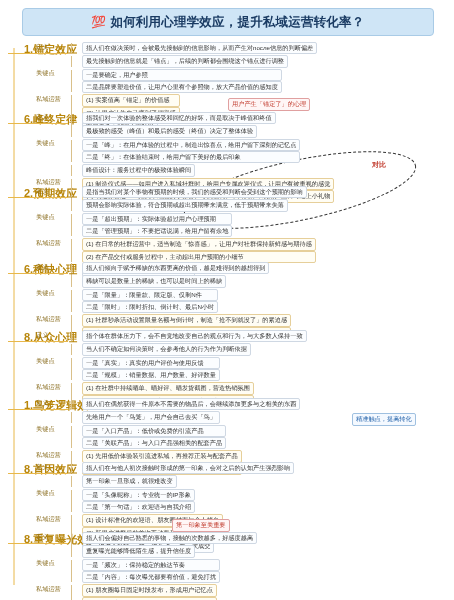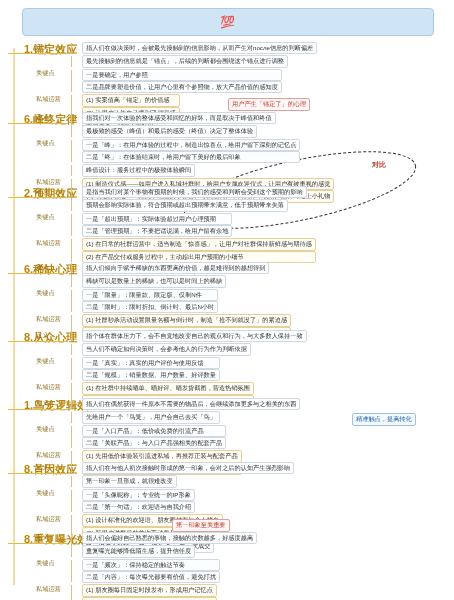--- a/index.html
+++ b/index.html
@@ -66,20 +66,21 @@
   }
   svg.overlay{position:absolute;left:0;top:0;width:454px;height:600px;pointer-events:none;}
 </style>
 </head>
 <body>
 
 <div id="root">
 
   <div class="title-bar">
     <span class="t-ico">💯</span>
+    <span class="t-txt">如何利用心理学效应，提升私域运营转化率？</span>
   </div>
 
   <svg class="overlay">
 
     <path d="M14 48 L14 585" stroke="#e8b84b" stroke-width="1" fill="none"></path>
 
     <ellipse cx="300" cy="190" rx="118" ry="30" transform="rotate(-12 300 190)" stroke="#333" stroke-width="1" stroke-dasharray="3,2" fill="none"></ellipse>
     <path d="M232 218 L150 222" stroke="#333" stroke-width="1" stroke-dasharray="3,2" fill="none"></path>
     <path d="M150 222 l6 -3 l0 6 z" fill="#333"></path>
   </svg>

